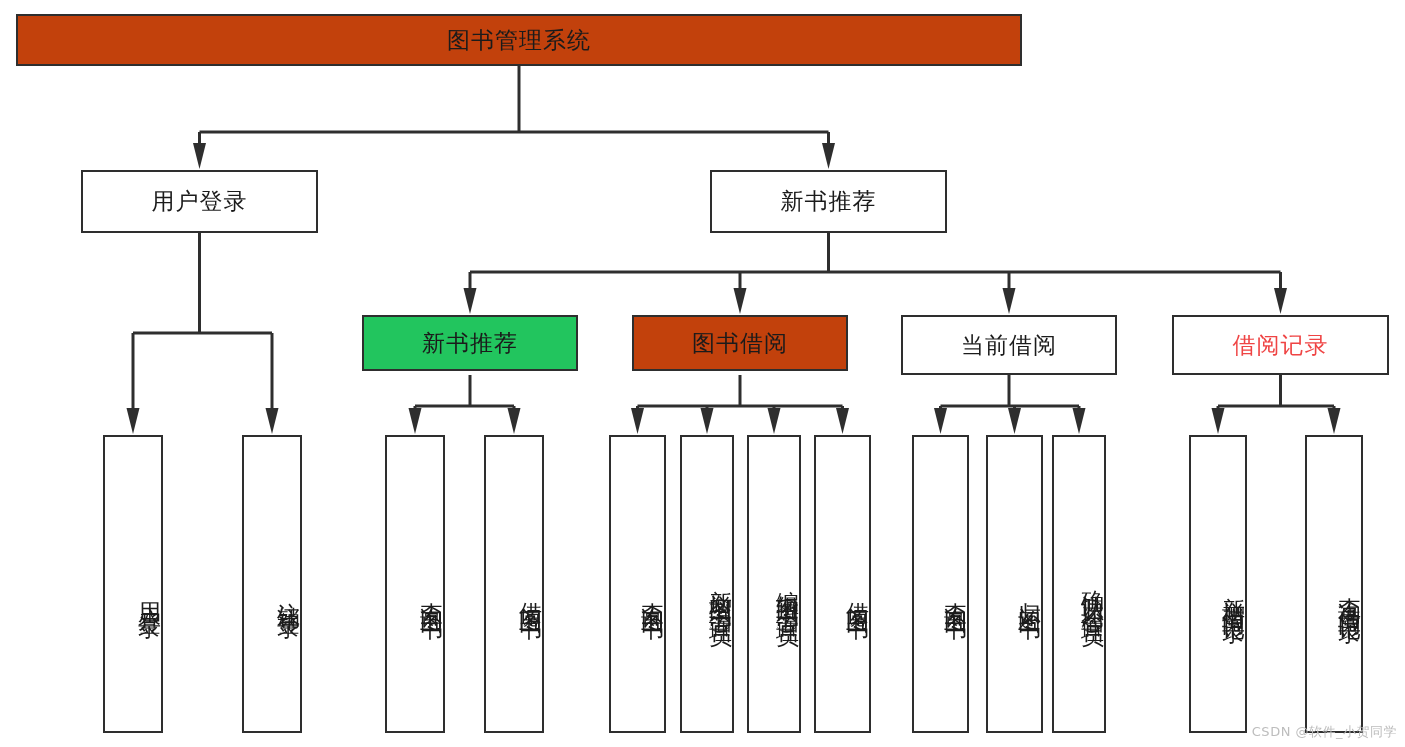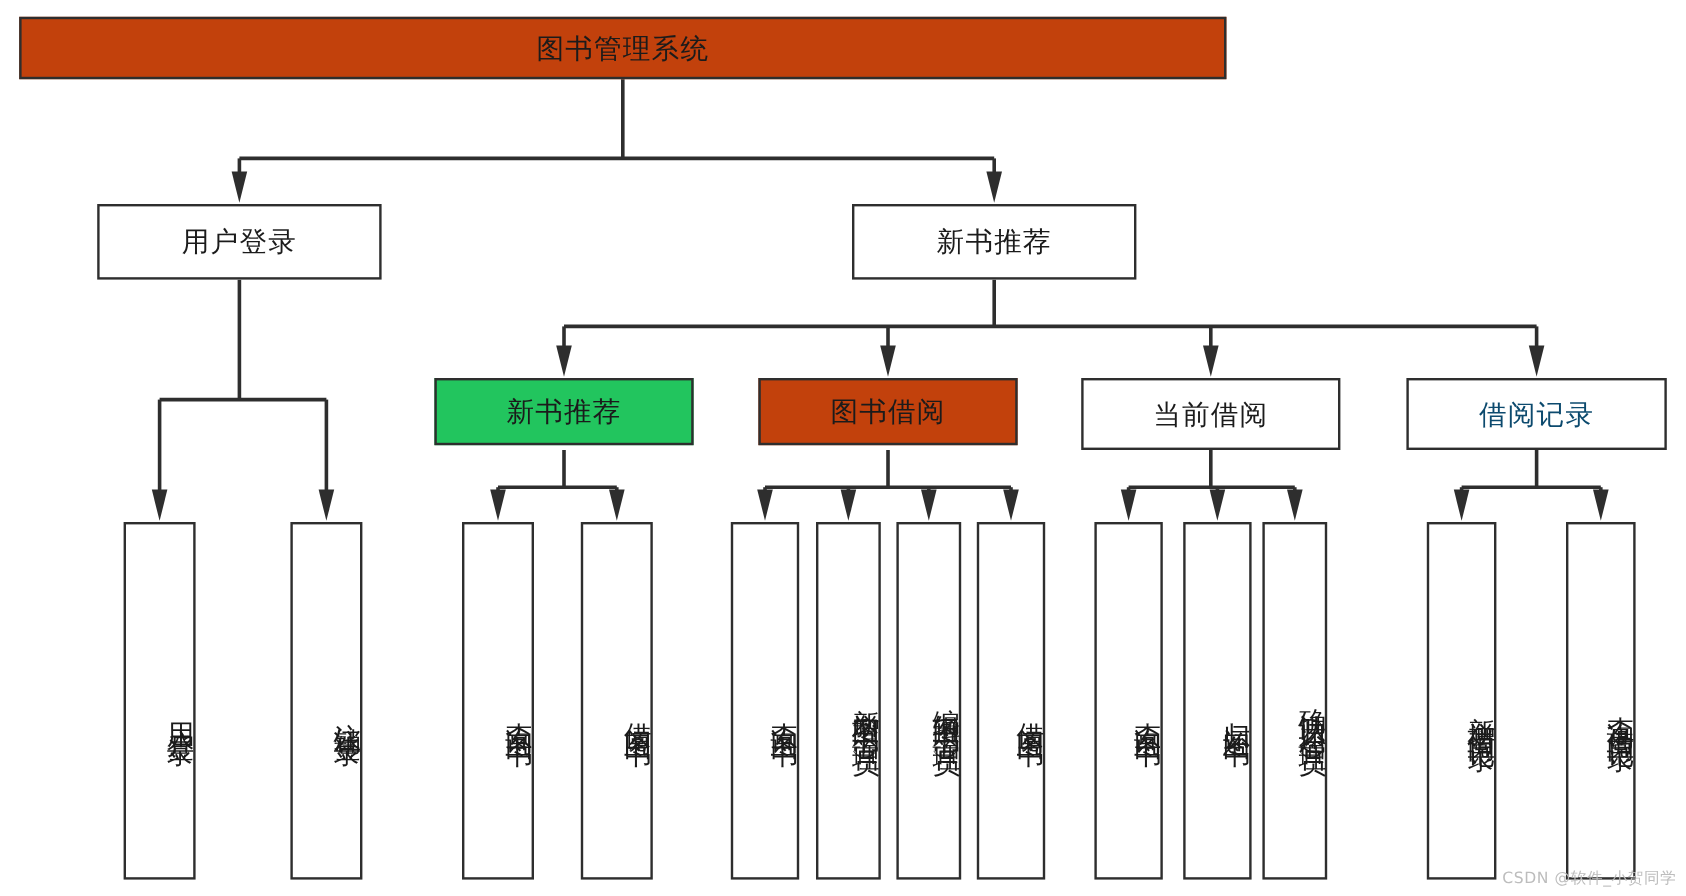--- a/index.html
+++ b/index.html
@@ -94,21 +94,21 @@
       <line x1="1334" y1="406" x2="1334" y2="414" stroke="#2e2e2e" stroke-width="3"></line>
       <polygon points="1327.5,408 1340.5,408 1334,434" fill="#2e2e2e"></polygon>
     </svg>
   <div id="nodes-layer">
       <div class="node h" style="left: 16px; top: 14px; width: 1006px; height: 52px; border-color: rgb(46, 46, 46); background: #c2410c; color: rgb(27, 27, 27);">图书管理系统</div>
       <div class="node h" style="left: 81px; top: 170px; width: 237px; height: 63px; border-color: rgb(46, 46, 46); background: rgb(255, 255, 255); color: rgb(27, 27, 27);">用户登录</div>
       <div class="node h" style="left: 710px; top: 170px; width: 237px; height: 63px; border-color: rgb(46, 46, 46); background: rgb(255, 255, 255); color: rgb(27, 27, 27);">新书推荐</div>
       <div class="node h" style="left: 362px; top: 315px; width: 216px; height: 56px; border-color: rgb(46, 46, 46); background: #22c55e; color: rgb(27, 27, 27);">新书推荐</div>
       <div class="node h" style="left: 632px; top: 315px; width: 216px; height: 56px; border-color: rgb(46, 46, 46); background: #c2410c; color: rgb(27, 27, 27);">图书借阅</div>
       <div class="node h" style="left: 901px; top: 315px; width: 216px; height: 60px; border-color: rgb(46, 46, 46); background: rgb(255, 255, 255); color: rgb(27, 27, 27);">当前借阅</div>
-      <div class="node h" style="left: 1172px; top: 315px; width: 217px; height: 60px; border-color: rgb(46, 46, 46); background: rgb(255, 255, 255); color: #0c4a6e;">借阅记录</div>
+      <div class="node h" style="left: 1172px; top: 315px; width: 217px; height: 60px; border-color: rgb(46, 46, 46); background: rgb(255, 255, 255); color: #ef4444;">借阅记录</div>
       <div class="node v" style="left: 103px; top: 435px; width: 60px; height: 298px; border-color: rgb(46, 46, 46); background: rgb(255, 255, 255); color: rgb(27, 27, 27);">用户登录</div>
       <div class="node v" style="left: 242px; top: 435px; width: 60px; height: 298px; border-color: rgb(46, 46, 46); background: rgb(255, 255, 255); color: rgb(27, 27, 27);">注销登录</div>
       <div class="node v" style="left: 385px; top: 435px; width: 60px; height: 298px; border-color: rgb(46, 46, 46); background: rgb(255, 255, 255); color: rgb(27, 27, 27);">查询图书</div>
       <div class="node v" style="left: 484px; top: 435px; width: 60px; height: 298px; border-color: rgb(46, 46, 46); background: rgb(255, 255, 255); color: rgb(27, 27, 27);">借阅图书</div>
       <div class="node v" style="left: 609px; top: 435px; width: 57px; height: 298px; border-color: rgb(46, 46, 46); background: rgb(255, 255, 255); color: rgb(27, 27, 27);">查询图书</div>
       <div class="node v" style="left: 680px; top: 435px; width: 54px; height: 298px; border-color: rgb(46, 46, 46); background: rgb(255, 255, 255); color: rgb(27, 27, 27);">新增图书（管理员）</div>
       <div class="node v" style="left: 747px; top: 435px; width: 54px; height: 298px; border-color: rgb(46, 46, 46); background: rgb(255, 255, 255); color: rgb(27, 27, 27);">编辑图书（管理员）</div>
       <div class="node v" style="left: 814px; top: 435px; width: 57px; height: 298px; border-color: rgb(46, 46, 46); background: rgb(255, 255, 255); color: rgb(27, 27, 27);">借阅图书</div>
       <div class="node v" style="left: 912px; top: 435px; width: 57px; height: 298px; border-color: rgb(46, 46, 46); background: rgb(255, 255, 255); color: rgb(27, 27, 27);">查询图书</div>
       <div class="node v" style="left: 986px; top: 435px; width: 57px; height: 298px; border-color: rgb(46, 46, 46); background: rgb(255, 255, 255); color: rgb(27, 27, 27);">归还图书</div>

